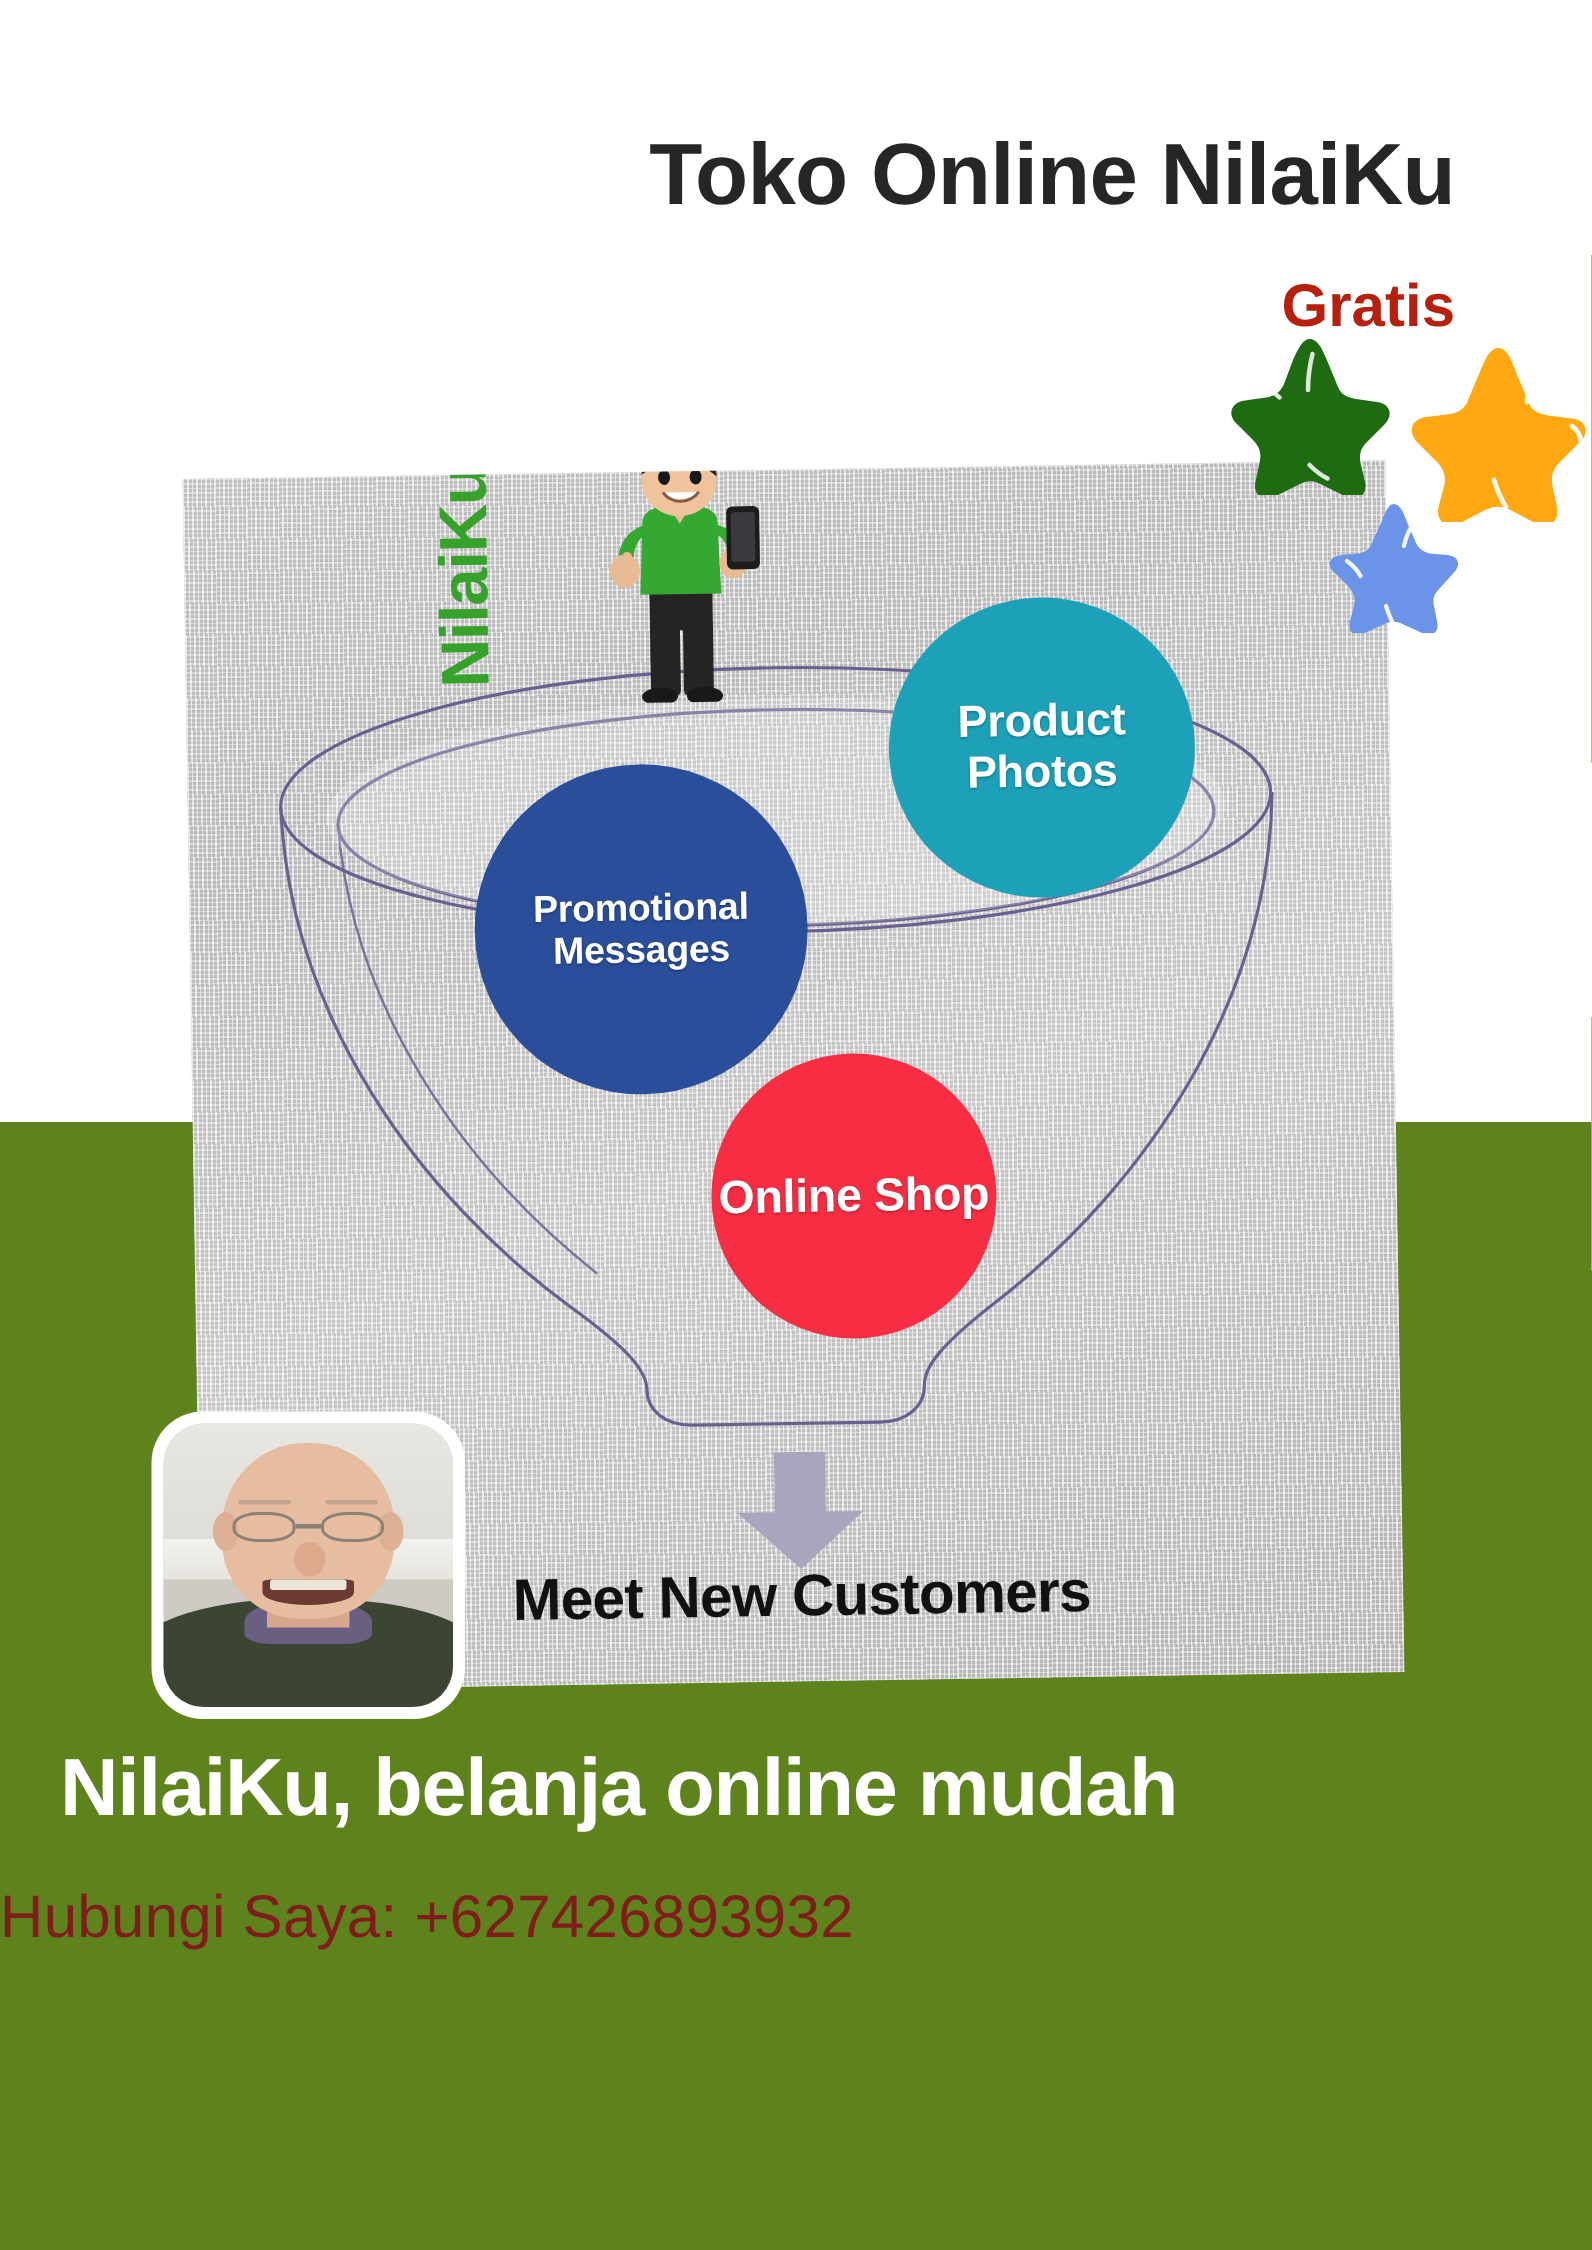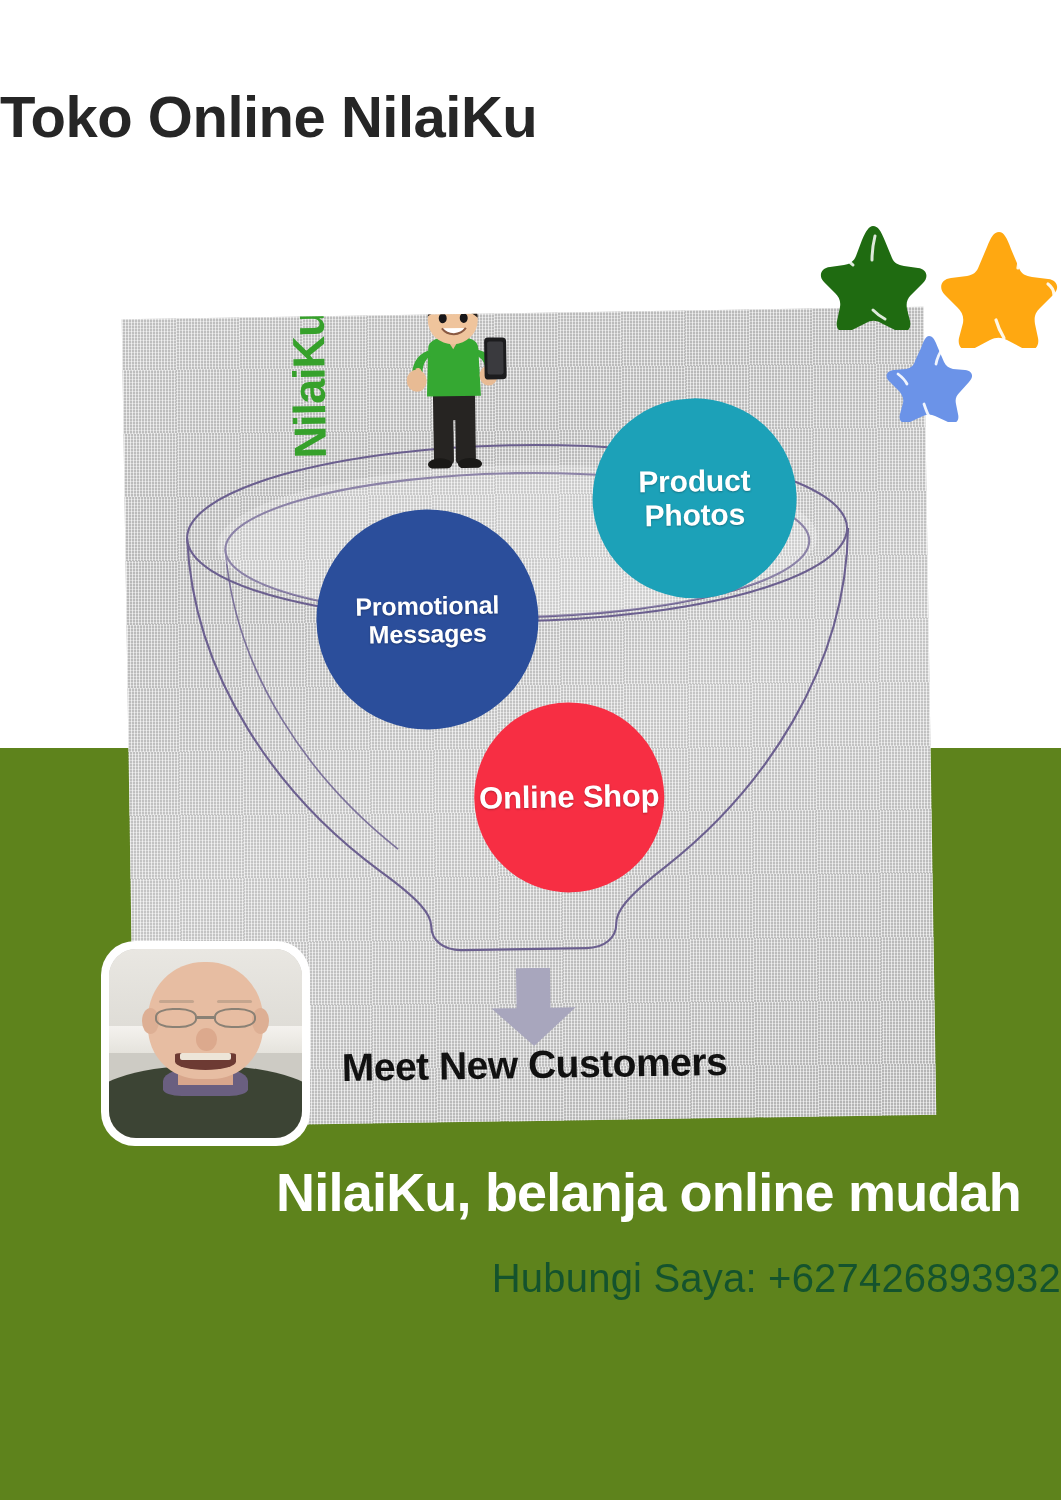--- a/index.html
+++ b/index.html
@@ -13,21 +13,21 @@
 
   
   .green-band{
     position:absolute; left:0; top:748px; width:1061px; height:752px;
     background:#5E831C;
   }
 
   
   .header{
     position:absolute; left:0; top:0; width:970px; height:260px;
-    text-align:left; z-index:6;
+    text-align:right; z-index:6;
   }
   .title{
     font-size:58px; font-weight:bold; color:#262626;
     letter-spacing:-0.5px; line-height:1; padding-top:88px;
   }
   .subtitle{
     font-size:40px; font-weight:bold; color:#B5200F;
     line-height:1; padding-top:38px;
   }
 
@@ -136,38 +136,39 @@
   .av-nose{position:absolute;left:45%;top:42%;width:11%;height:12%;
             background:#dca98d;border-radius:50%;}
   .av-mouth{position:absolute;left:34%;top:55%;width:32%;height:9%;
             background:#6d3a33;border-radius:10% 10% 50% 50%;}
   .av-teeth{position:absolute;left:37%;top:55%;width:26%;height:4%;
             background:#ede5d8;border-radius:2px;}
 
   
   .footer{
     position:absolute; left:0; top:1162px; width:1061px;
-    text-align:right; z-index:7;
+    text-align:left; z-index:7;
   }
   .tagline{
     font-size:54px; font-weight:bold; color:#ffffff;
     line-height:1.12; letter-spacing:-.8px; padding:0 40px;
   }
   .contact{
-    font-size:40px; color:#14532d; font-weight:normal;
+    font-size:40px; color:#7f1d1d; font-weight:normal;
     padding-top:34px; letter-spacing:.2px;
   }
 </style>
 </head>
 <body>
 
 <div class="green-band"></div>
 
 <div class="header">
   <div class="title">Toko Online NilaiKu</div>
+  <div class="subtitle">Gratis</div>
 </div>
 
 <div class="star" style="left:818px;top:222px;">
   <svg width="110" height="108" viewBox="0 0 110 108">
     <path d="M55 4 C60 4 63 9 67 19 L74 36 C76 41 80 43 86 44 L100 46
              C109 47 111 55 105 61 L93 73 C89 77 88 81 89 87 L92 99
              C94 108 87 113 79 109 L63 101 C58 98 53 98 48 101 L32 109
              C24 113 17 108 19 99 L22 85 C23 79 21 75 17 71 L6 60
              C0 54 3 46 12 45 L26 43 C32 42 36 39 38 34 L44 18
              C48 9 51 4 55 4 Z" fill="#1F6B11"></path>

